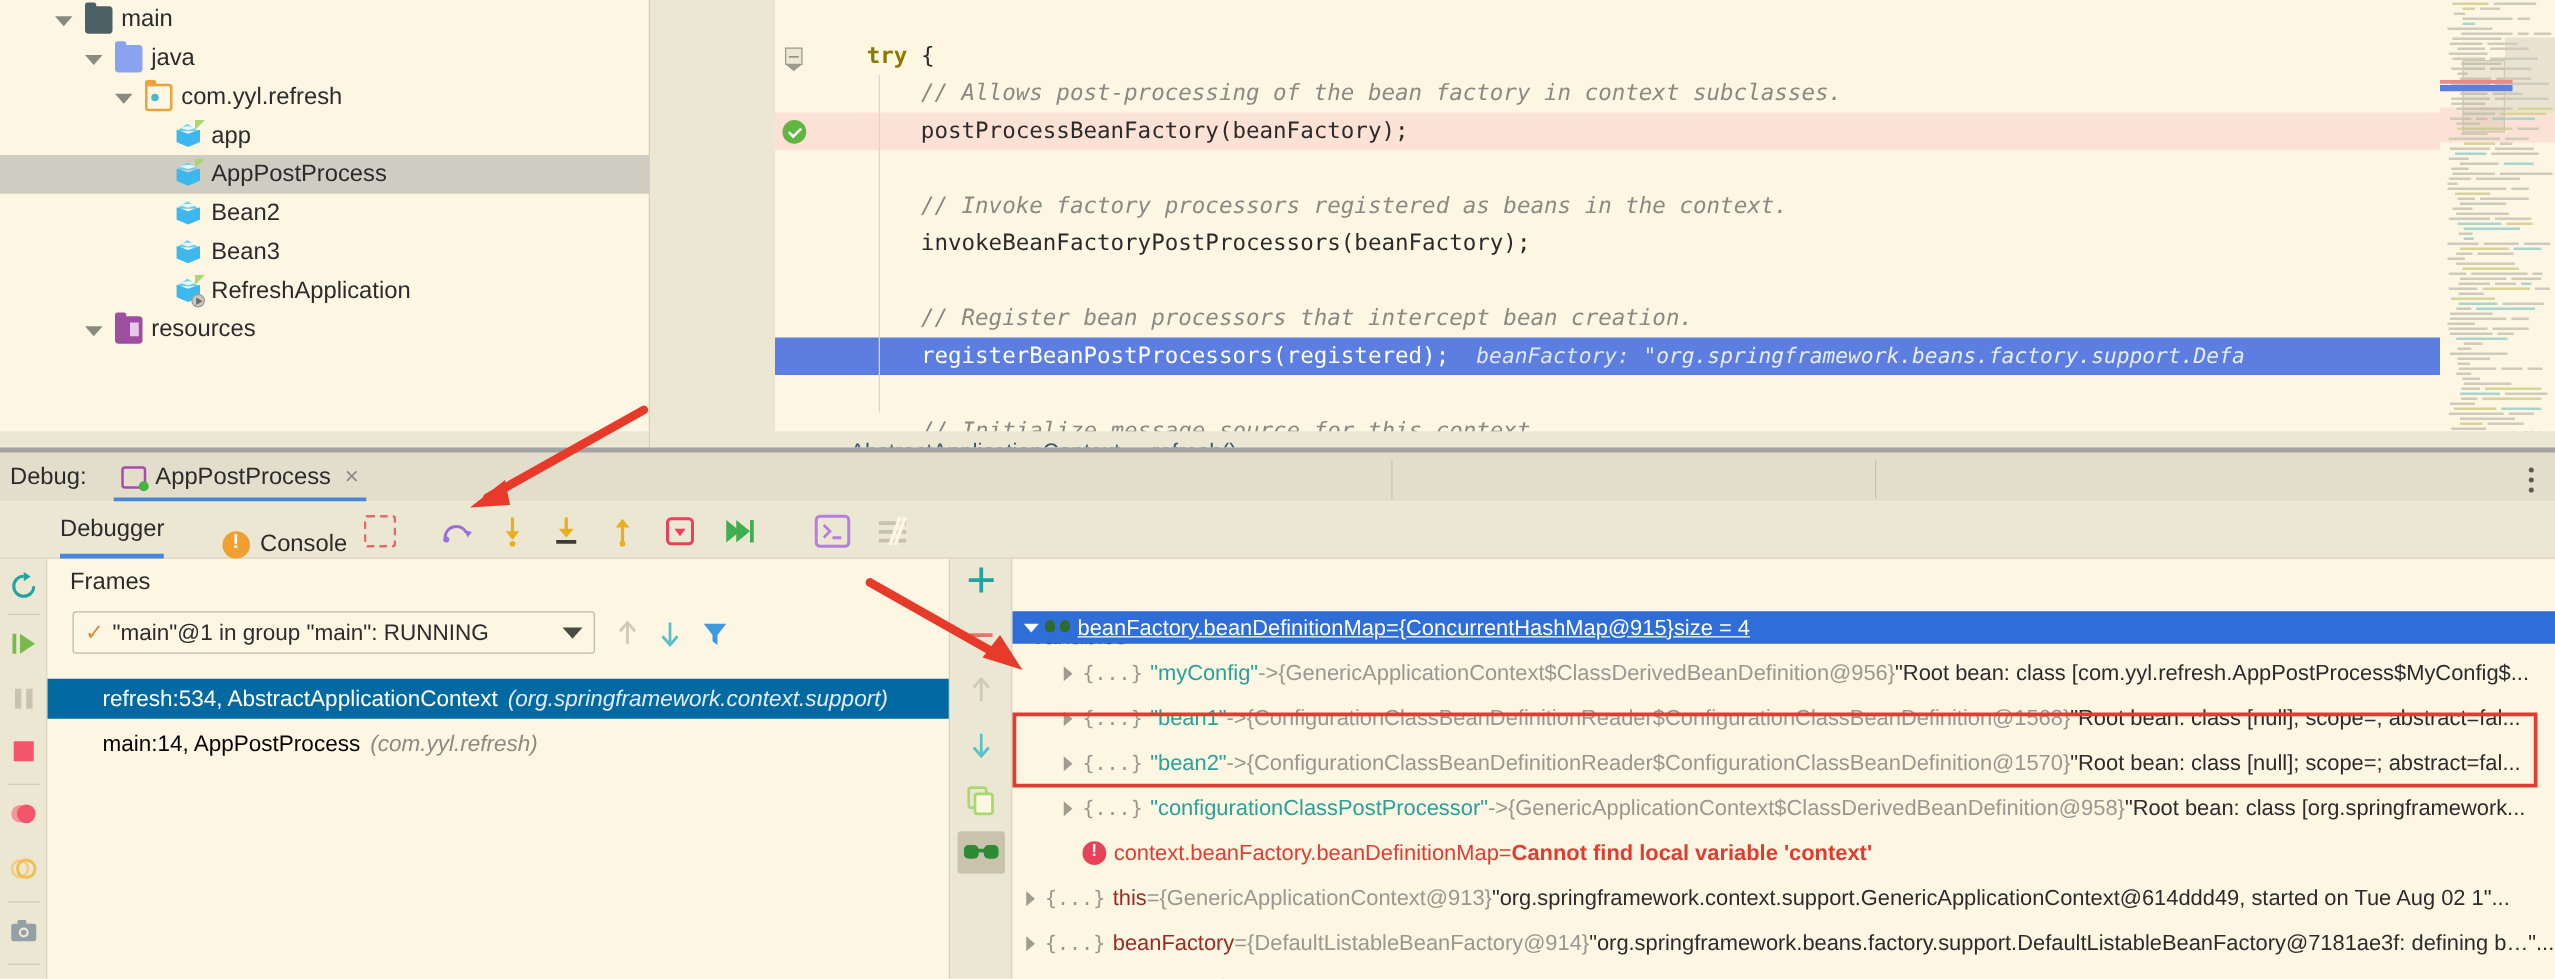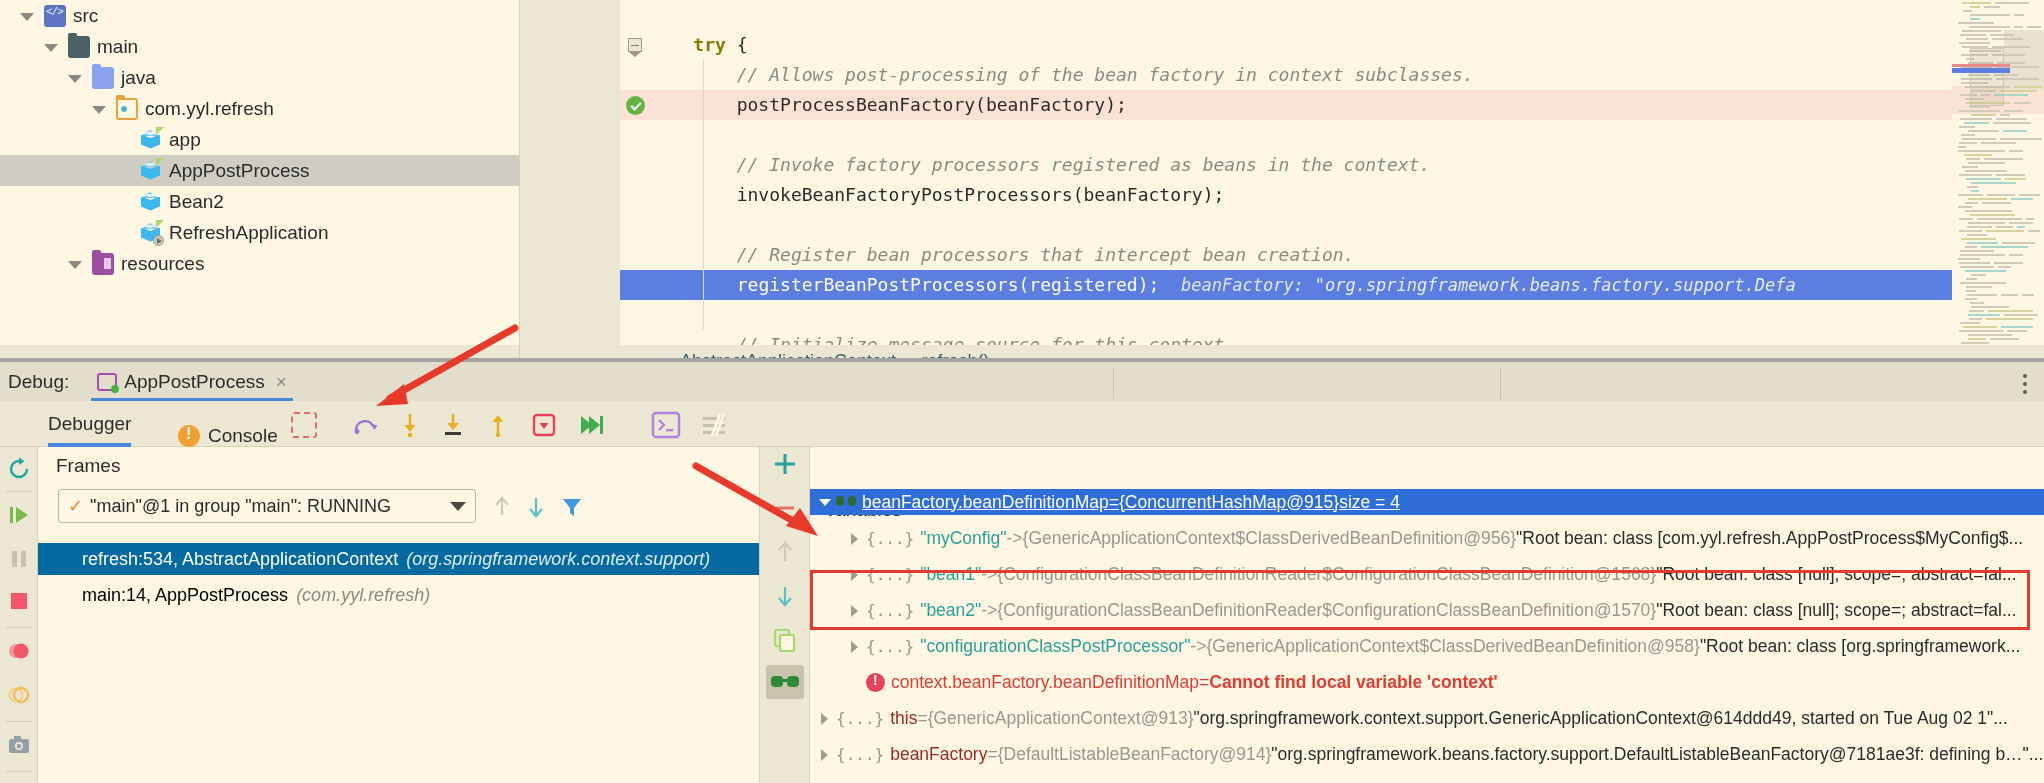--- a/index.html
+++ b/index.html
@@ -194,27 +194,20 @@
 </style>
 </head>
 <body>
 
 <div id="root">
 
   <div class="top-area">
 
     <div class="proj-tree" id="projTree">
         <div class="tree-row">
-          <span style="display:inline-block;width:18px"></span>
-          <span class="twisty"></span>
-          <span style="display:inline-block;width:10px"></span>
-          <span class="tree-icon ic-src"></span>
-          <span>src</span>
-        </div>
-        <div class="tree-row">
           <span style="display:inline-block;width:42px"></span>
           <span class="twisty"></span>
           <span style="display:inline-block;width:10px"></span>
           <span class="tree-icon ic-folder-dark"></span>
           <span>main</span>
         </div>
         <div class="tree-row">
           <span style="display:inline-block;width:66px"></span>
           <span class="twisty"></span>
           <span style="display:inline-block;width:10px"></span>
@@ -261,20 +254,33 @@
           <span style="display:inline-block;width:16px"></span>
           <span style="display:inline-block;width:10px"></span>
           <span class="tree-icon ic-class">
             <span class="cube">
               <span class="top"></span>
               <span class="body"></span>
               <span class="face"></span>
             </span>
           </span>
           <span>Bean2</span>
+        </div>
+        <div class="tree-row">
+          <span style="display:inline-block;width:114px"></span>
+          <span style="display:inline-block;width:16px"></span>
+          <span style="display:inline-block;width:10px"></span>
+          <span class="tree-icon ic-class">
+            <span class="cube">
+              <span class="top"></span>
+              <span class="body"></span>
+              <span class="face"></span>
+            </span>
+          </span>
+          <span>Bean3</span>
         </div>
         <div class="tree-row">
           <span style="display:inline-block;width:114px"></span>
           <span style="display:inline-block;width:16px"></span>
           <span style="display:inline-block;width:10px"></span>
           <span class="tree-icon ic-class">
             <span class="cube">
               <span class="top"></span>
               <span class="body"></span>
               <span class="face"></span>

